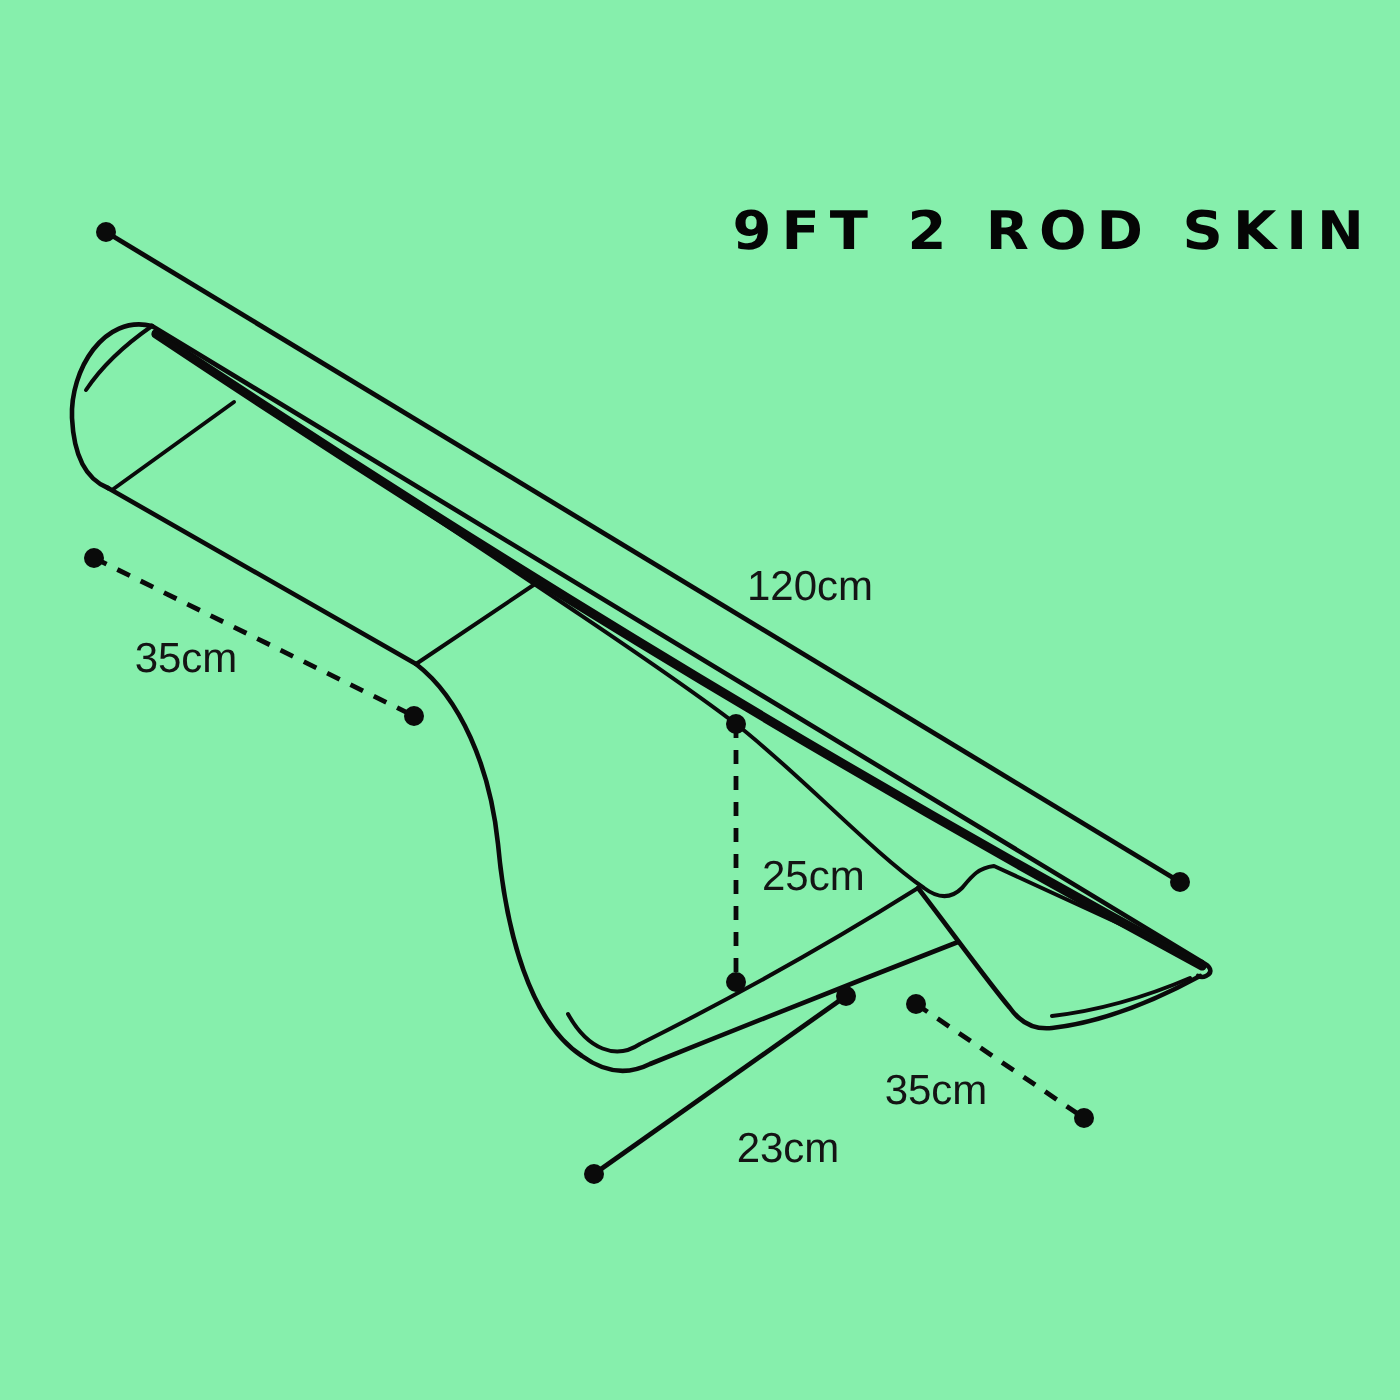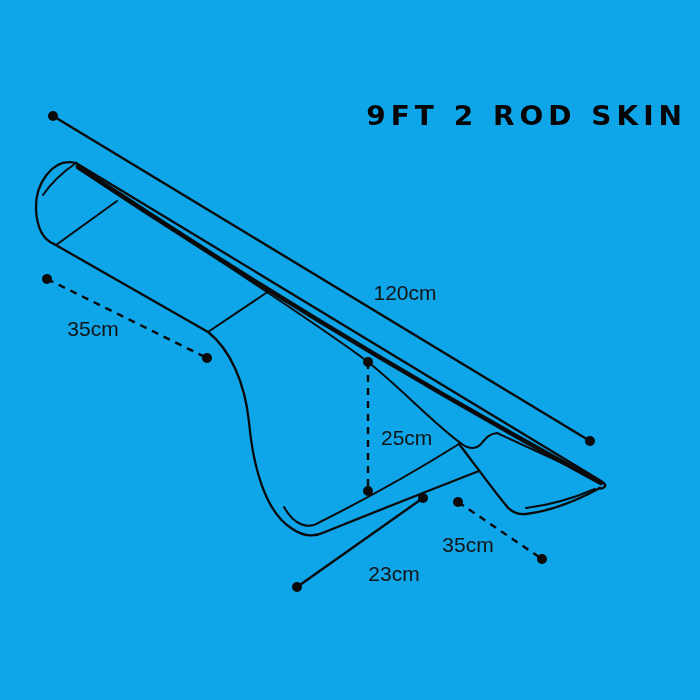--- a/index.html
+++ b/index.html
@@ -8,21 +8,21 @@
     width: 700px;
     height: 700px;
     background: #ffffff;
     font-family: "Liberation Sans", sans-serif;
     overflow: hidden;
   }
   .stage {
     position: relative;
     width: 700px;
     height: 700px;
-    background: #0ea5e9;
+    background: #86efac;
   }
   .product-title {
     position: absolute;
     top: 100px;
     right: 13px;
     font-family: "DejaVu Sans", sans-serif;
     font-weight: bold;
     font-size: 28px;
     letter-spacing: 5px;
     color: #050505;

